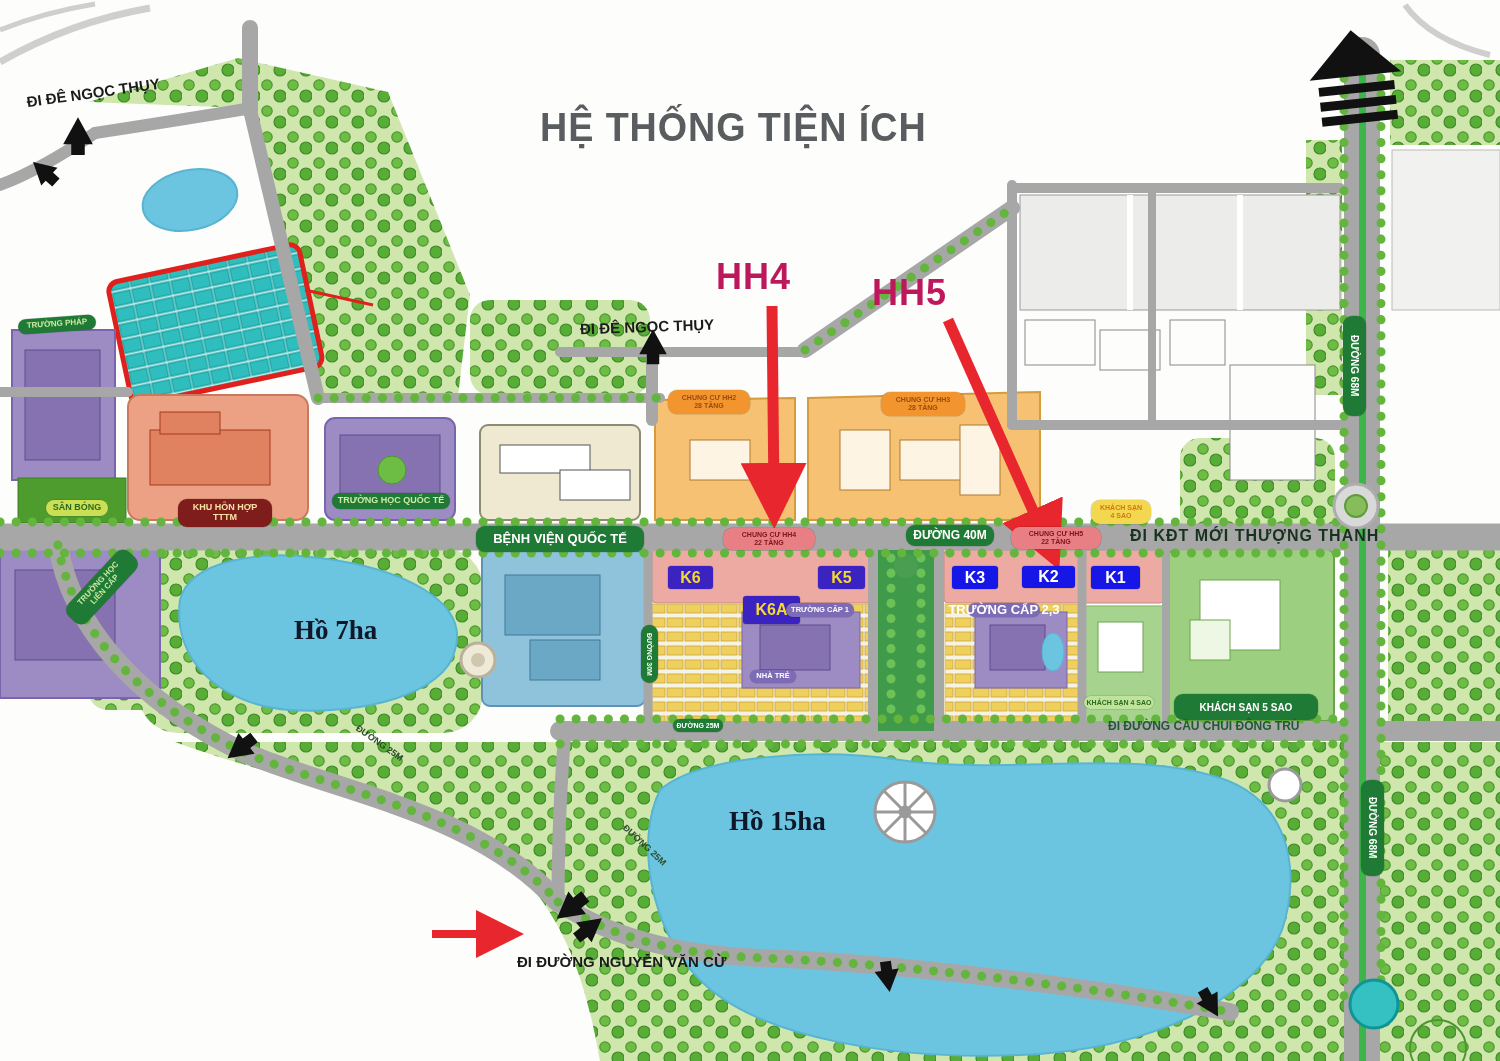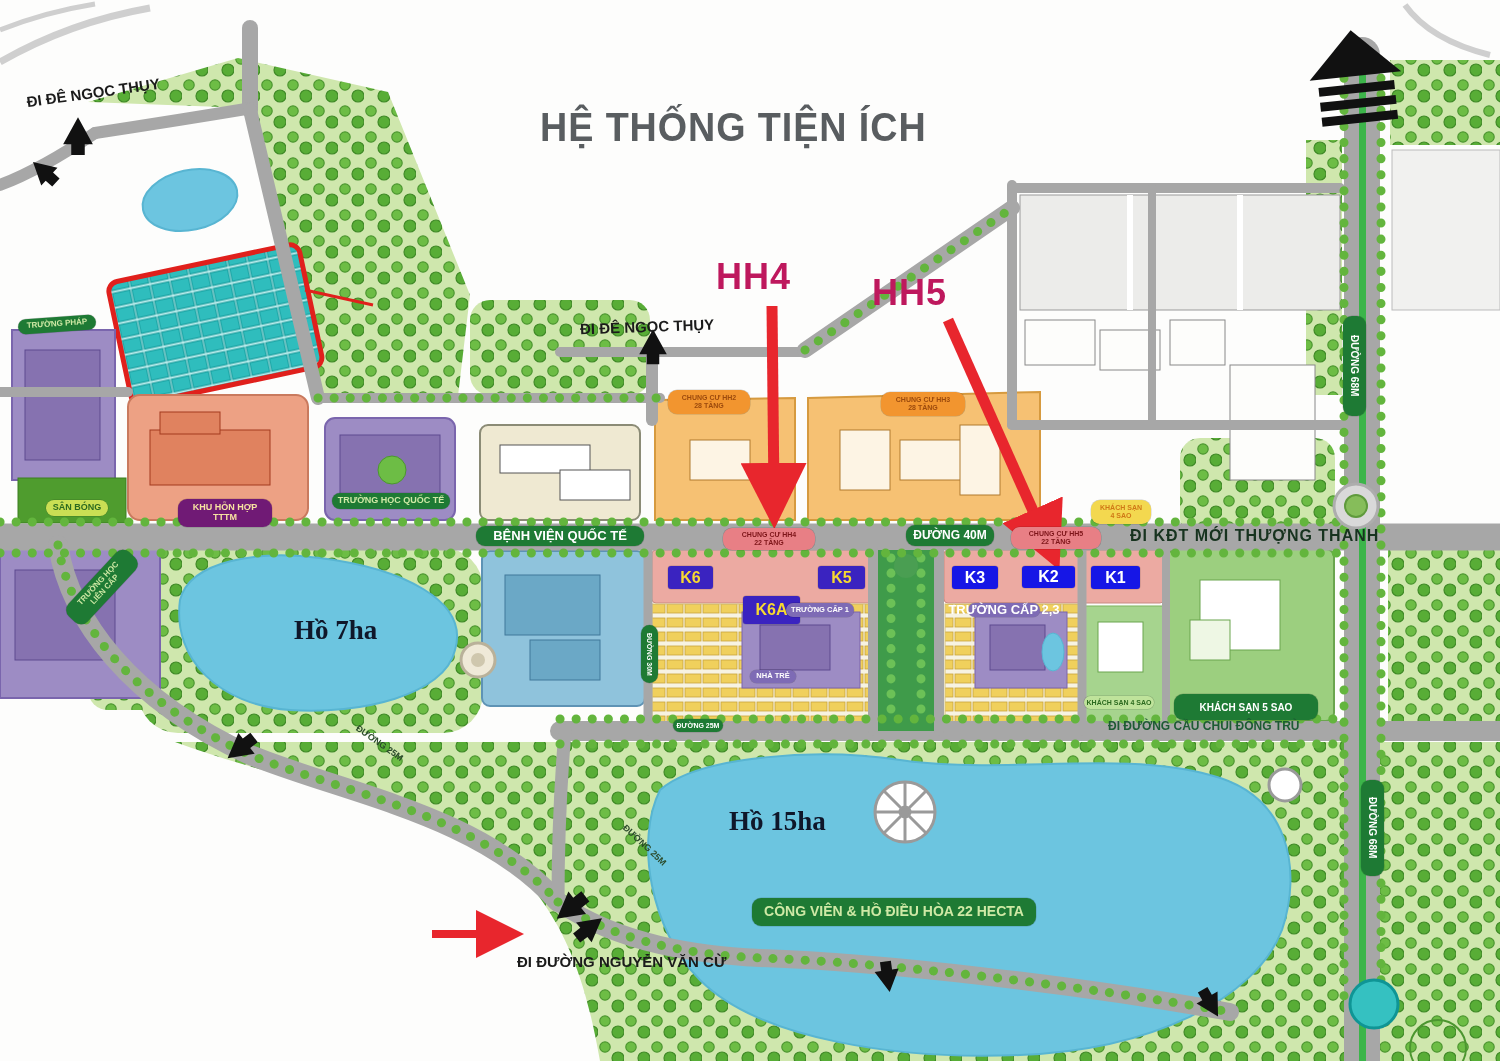--- a/index.html
+++ b/index.html
@@ -10,21 +10,21 @@
   .pill{position:absolute;display:flex;flex-direction:column;align-items:center;justify-content:center;
         border-radius:9px;font-weight:bold;text-align:center;line-height:1.1;white-space:nowrap;
         box-shadow:0 0 0 .5px rgba(0,0,0,.18)}
   .green{background:#1e7a34;color:#ffffff}
   .greenlt{background:#1e7a34;color:#cfe9a5}
   .lime{background:#cadf54;color:#2c6a1f}
   .lgreen{background:#bfe39b;color:#2c6a1f}
   .purple{background:#7e6bb5;color:#ffffff}
   .pink{background:#e87f85;color:#7d1519}
   .orange{background:#f2952f;color:#9c4a0d}
-  .darkred{background:#701a75;color:#f7e3a1}
+  .darkred{background:#7f1d1d;color:#f7e3a1}
   .yellow{background:#f3d84f;color:#d07816}
   .kwest{background:#3a23c0;color:#f7d930;border-radius:3px;font-size:16px}
   .keast{background:#1616e6;color:#ffffff;border-radius:3px;font-size:16px}
   .vpill{writing-mode:vertical-rl}
   .roadtext{position:absolute;font-weight:bold;color:#1b1b1b;white-space:nowrap}
   .lakelabel{position:absolute;font-family:"Liberation Serif",serif;font-weight:bold;color:#0f172a;font-size:27px}
   .hh{position:absolute;font-size:36px;font-weight:bold;color:#be185d;letter-spacing:1px}
   .title{position:absolute;font-size:41px;font-weight:bold;color:#595d60;letter-spacing:1px;
          transform:scaleX(.92);transform-origin:left top}
 </style>
@@ -244,21 +244,21 @@
 
   <div class="pill orange" style="left:668px;top:390px;width:82px;height:24px;font-size:7px">
     <span>CHUNG CƯ HH2</span>
     <span>28 TẦNG</span>
   </div>
   <div class="pill orange" style="left:881px;top:392px;width:84px;height:24px;font-size:7px">
     <span>CHUNG CƯ HH3</span>
     <span>28 TẦNG</span>
   </div>
 
-  <div class="pill green" style="left:476px;top:526px;width:168px;height:20px;font-size:13px">BỆNH VIỆN QUỐC TẾ</div>
+  <div class="pill green" style="left:476px;top:526px;width:168px;height:26px;font-size:13px">BỆNH VIỆN QUỐC TẾ</div>
   <div class="pill pink" style="left:723px;top:528px;width:92px;height:22px;font-size:7px">
     <span>CHUNG CƯ HH4</span>
     <span>22 TẦNG</span>
   </div>
   <div class="pill green" style="left:906px;top:525px;width:88px;height:21px;font-size:12px">ĐƯỜNG 40M</div>
   <div class="pill pink" style="left:1011px;top:527px;width:90px;height:22px;font-size:7px">
     <span>CHUNG CƯ HH5</span>
     <span>22 TẦNG</span>
   </div>
   <div class="roadtext" style="left:1130px;top:527px;font-size:16px;color:#17331f;letter-spacing:1px">ĐI KĐT MỚI THƯỢNG THANH</div>
@@ -278,21 +278,20 @@
     <span>KHÁCH SẠN</span>
     <span>4 SAO</span>
   </div>
   <div class="pill lgreen" style="left:1084px;top:696px;width:70px;height:13px;font-size:7px">KHÁCH SẠN 4 SAO</div>
   <div class="pill green" style="left:1174px;top:694px;width:144px;height:26px;font-size:10px">KHÁCH SẠN 5 SAO</div>
   <div class="roadtext" style="left:1108px;top:719px;font-size:12px;color:#1d5b33">ĐI ĐƯỜNG CẦU CHUI ĐÔNG TRÙ</div>
 
   <div class="lakelabel" style="left:294px;top:615px">Hồ 7ha</div>
   <div class="lakelabel" style="left:729px;top:806px">Hồ 15ha</div>
 
-  <div class="pill greenlt" style="left:752px;top:898px;width:284px;height:28px;font-size:14px">CÔNG VIÊN &amp; HỒ ĐIỀU HÒA 22 HECTA</div>
   <div class="roadtext" style="left:517px;top:953px;font-size:15px">ĐI ĐƯỜNG NGUYỄN VĂN CỪ</div>
 
   <div class="pill green vpill" style="left:1343px;top:316px;width:23px;height:100px;font-size:10px">ĐƯỜNG 68M</div>
   <div class="pill green vpill" style="left:1361px;top:780px;width:23px;height:96px;font-size:10px">ĐƯỜNG 68M</div>
   <div class="pill green vpill" style="left:641px;top:625px;width:17px;height:58px;font-size:7px">ĐƯỜNG 30M</div>
   <div class="pill green" style="left:673px;top:719px;width:50px;height:13px;font-size:7px">ĐƯỜNG 25M</div>
   <div class="roadtext" style="left:352px;top:738px;font-size:9px;color:#2a4a2a;transform:rotate(35deg)">ĐƯỜNG 25M</div>
   <div class="roadtext" style="left:617px;top:840px;font-size:9px;color:#2a4a2a;transform:rotate(43deg)">ĐƯỜNG 25M</div>
 </div>
 

